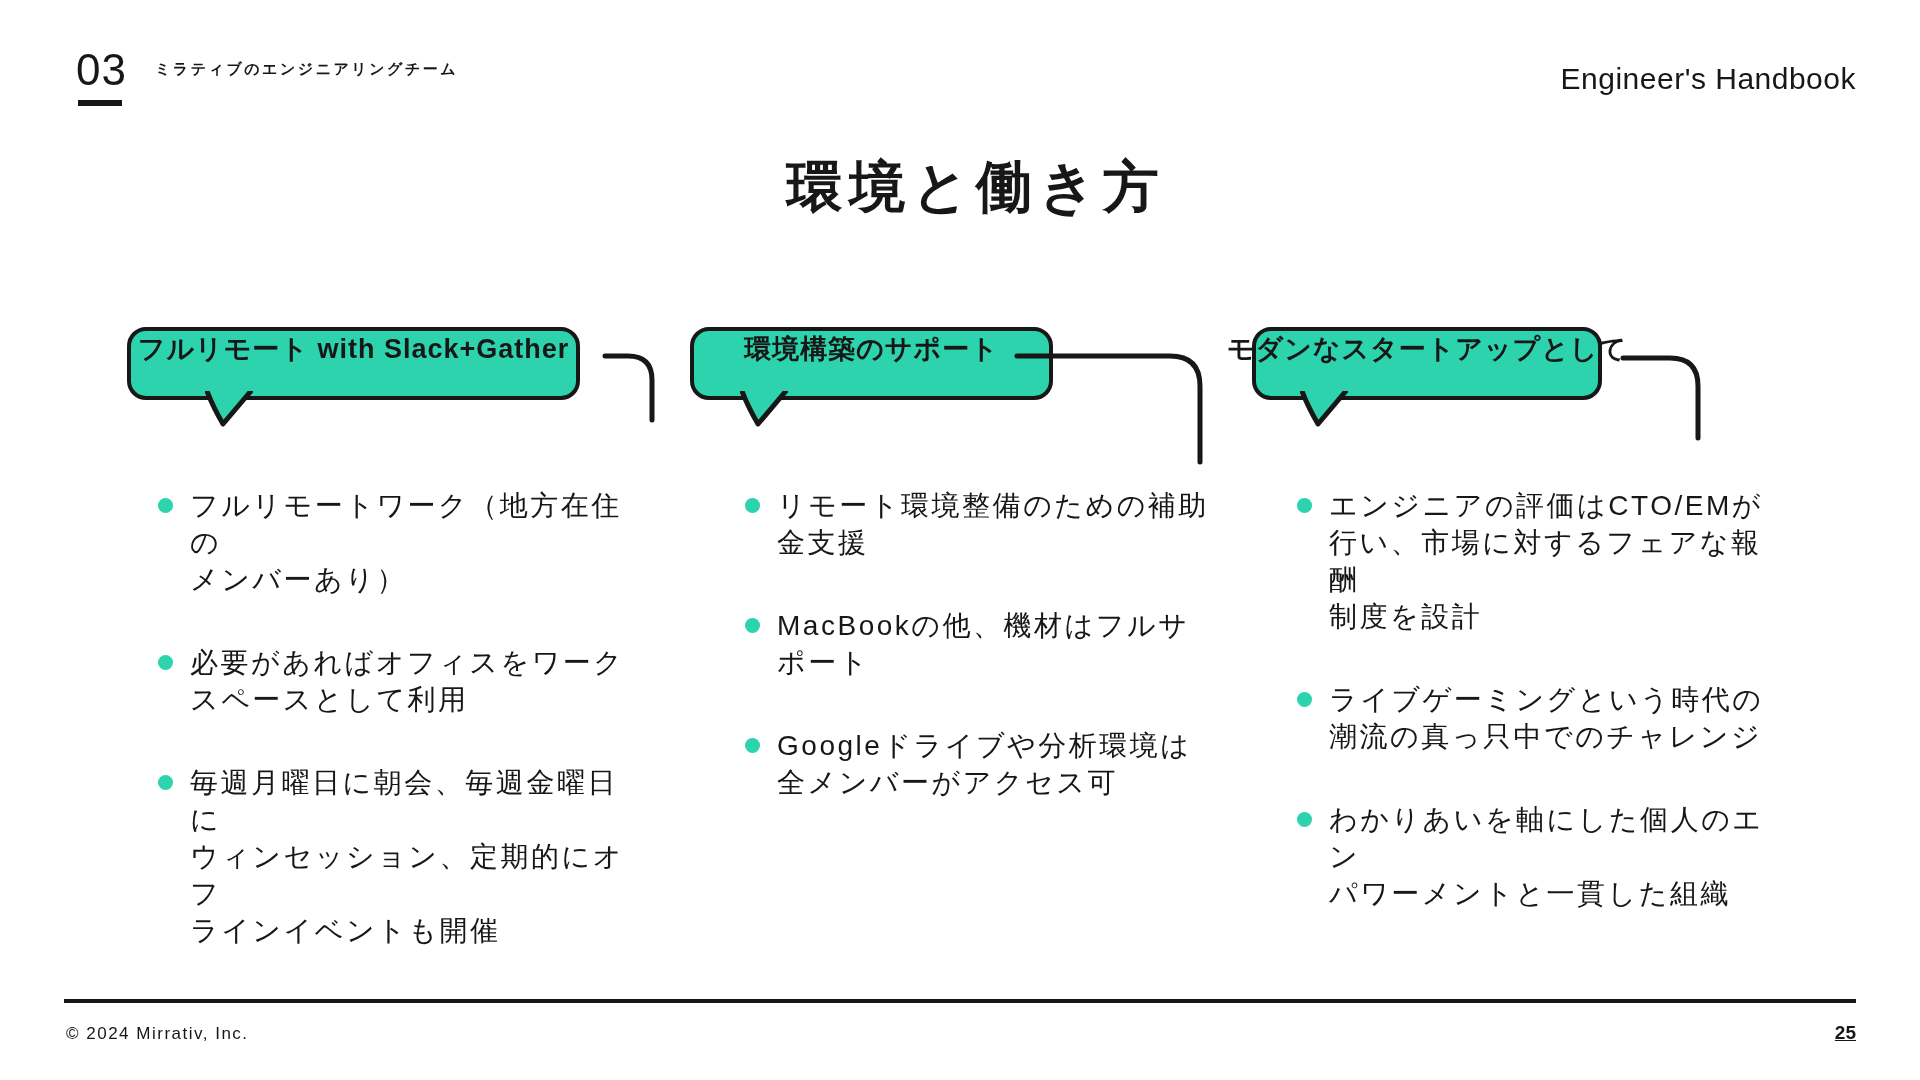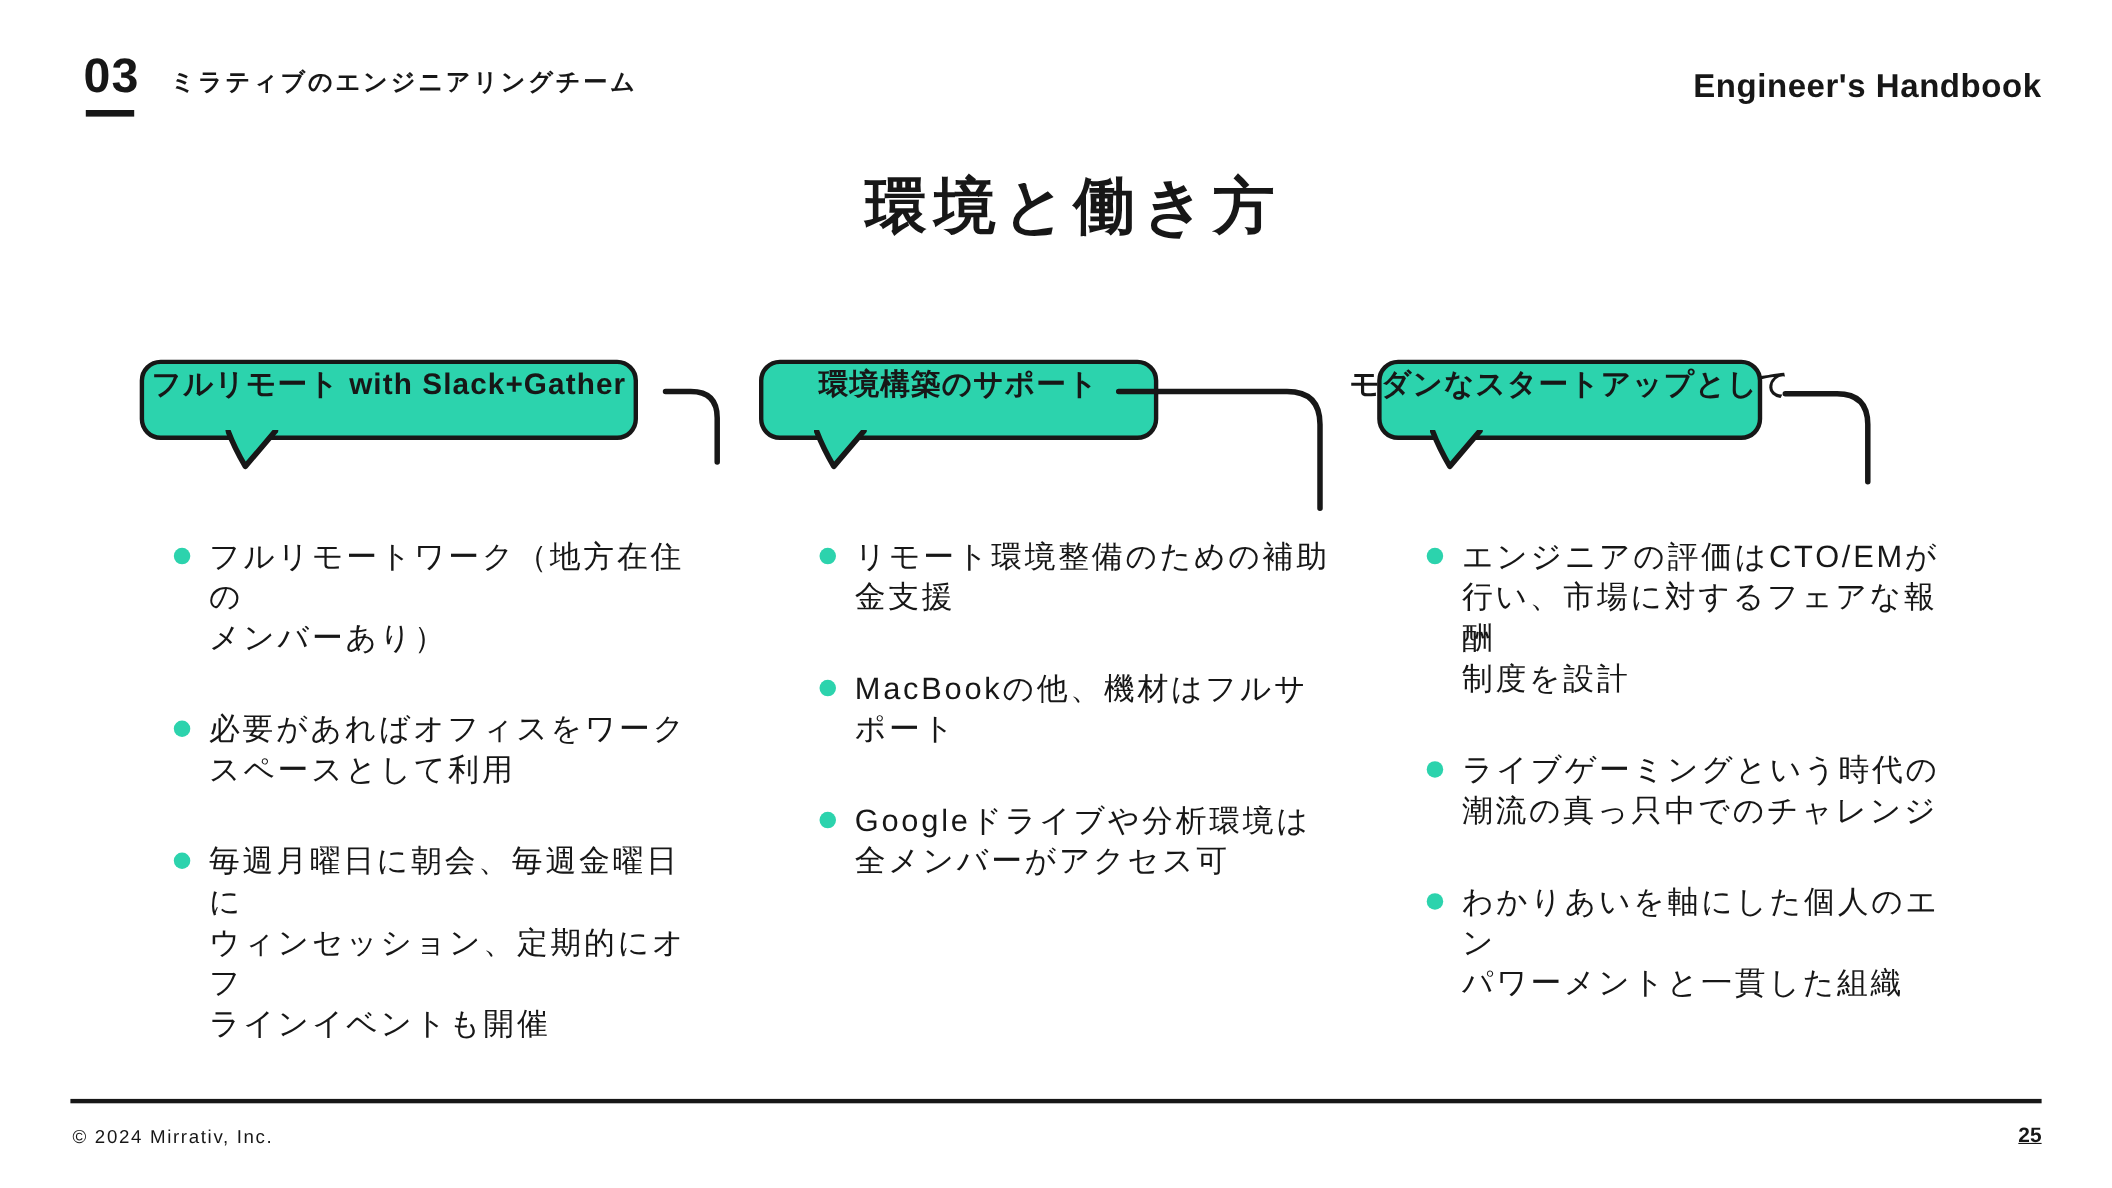--- a/index.html
+++ b/index.html
@@ -8,33 +8,33 @@
     position:relative;
     background:#ffffff;
     color:#171717;
     font-family:"Liberation Sans","DejaVu Sans",sans-serif;
     overflow:hidden;
   }
 
   
   .page-num {
     position:absolute; left:76px; top:48px;
-    font-size:44px; font-weight:700; letter-spacing:1px; line-height:1;
+    font-size:44px; font-weight:400; letter-spacing:1px; line-height:1;
   }
   .page-num-underline {
     position:absolute; left:78px; top:100px;
     width:44px; height:6px; background:#171717;
   }
   .section-label {
     position:absolute; left:155px; top:60px;
-    font-size:22px; font-weight:800; letter-spacing:2.5px;
+    font-size:15px; font-weight:800; letter-spacing:2.5px;
   }
   .handbook-label {
     position:absolute; right:64px; top:62px;
-    font-size:30px; font-weight:700; letter-spacing:0.5px;
+    font-size:30px; font-weight:400; letter-spacing:0.5px;
   }
 
   
   .slide-title {
     position:absolute; left:0; top:150px; width:100%;
     text-align:center;
     font-size:56px; font-weight:800; letter-spacing:0.12em;padding-left:32px;
   }
 
   

